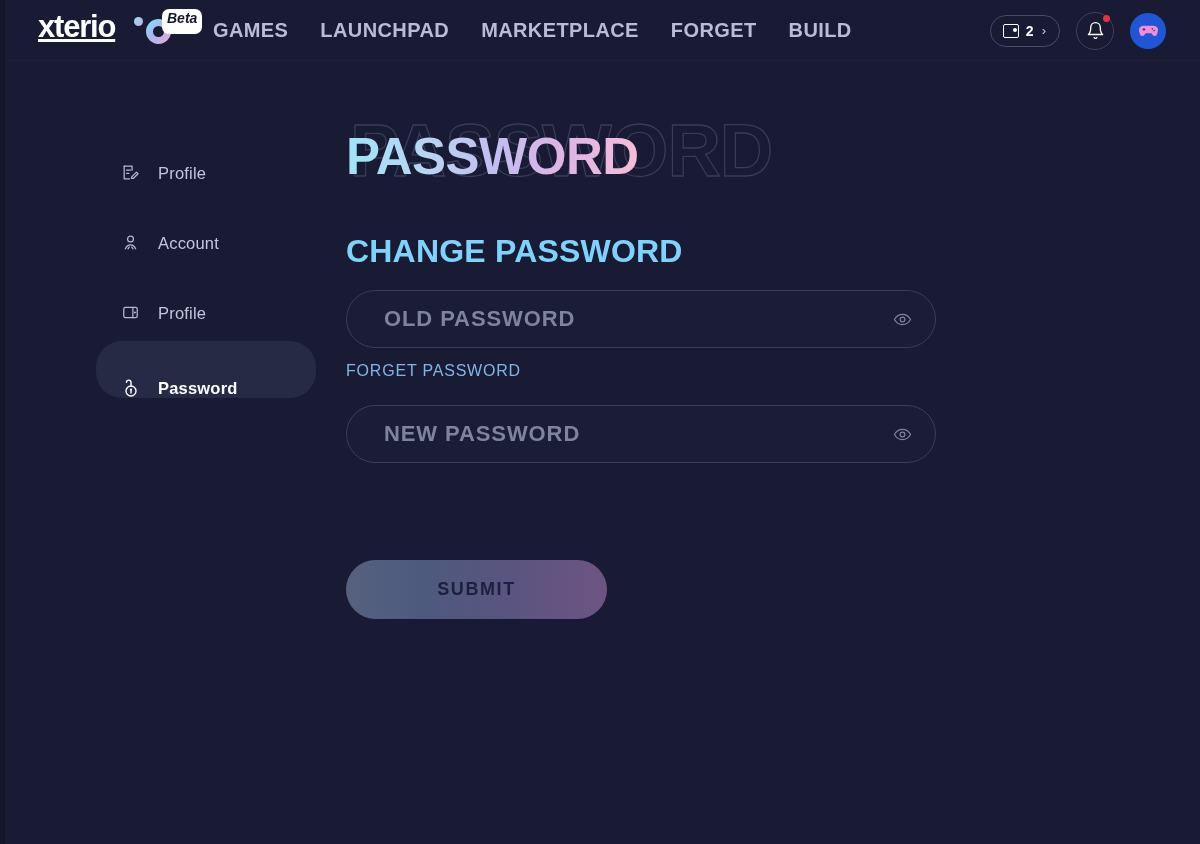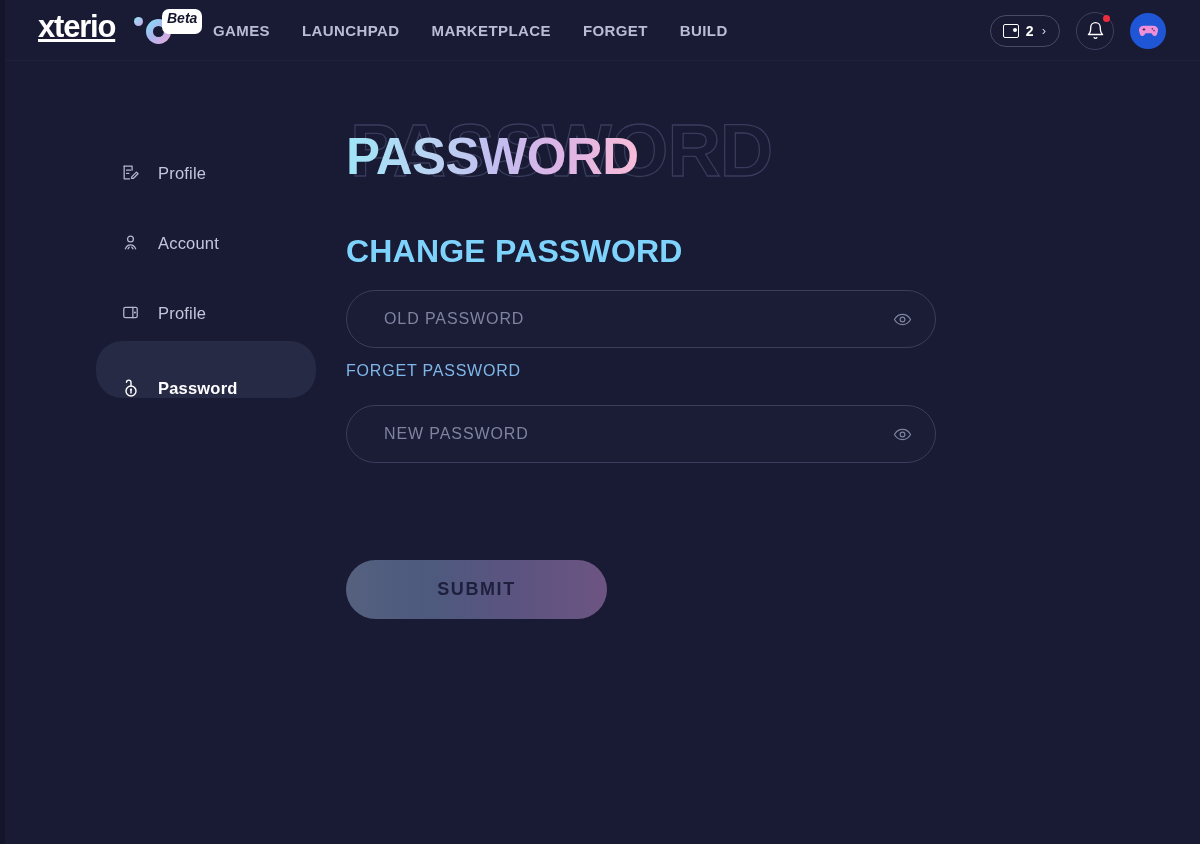--- a/index.html
+++ b/index.html
@@ -97,21 +97,21 @@
   .nav {
     position: absolute;
     left: 213px;
     top: 0;
     height: 61px;
     display: flex;
     align-items: center;
     gap: 32px;
   }
   .nav-item {
-    font-size: 15px;
+    font-size: 20px;
     font-weight: bold;
     letter-spacing: 0.4px;
     color: #b9bdd4;
     cursor: pointer;
     white-space: nowrap;
   }
 
   .header-right {
     position: absolute;
     right: 34px;
@@ -291,24 +291,25 @@
     background: rgba(255,255,255,0.012);
     display: flex;
     align-items: center;
   }
   .field input {
     flex: 1;
     background: transparent;
     border: none;
     outline: none;
     padding: 0 50px 0 37px;
-    font-size: 16px;
+    font-size: 22px;
     letter-spacing: 0.9px;
     color: #84cc16;
     font-family: "Liberation Sans", sans-serif;
+    font-weight: bold;
   }
   .field input::placeholder {
     color: #7e83a0;
     letter-spacing: 0.9px;
   }
   .eye-btn {
     position: absolute;
     right: 22px;
     top: 50%;
     transform: translateY(-50%);

